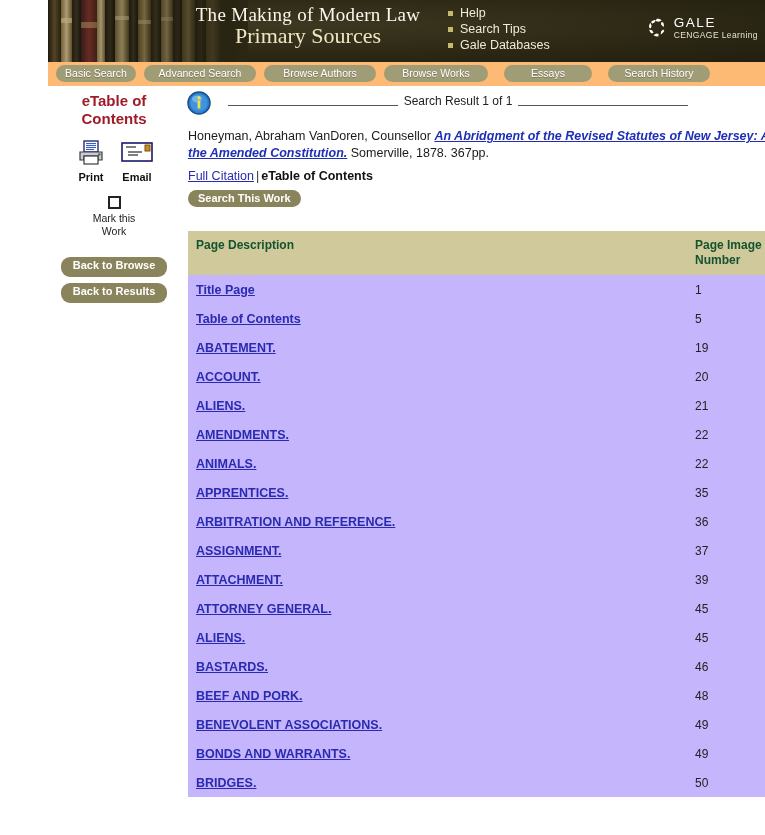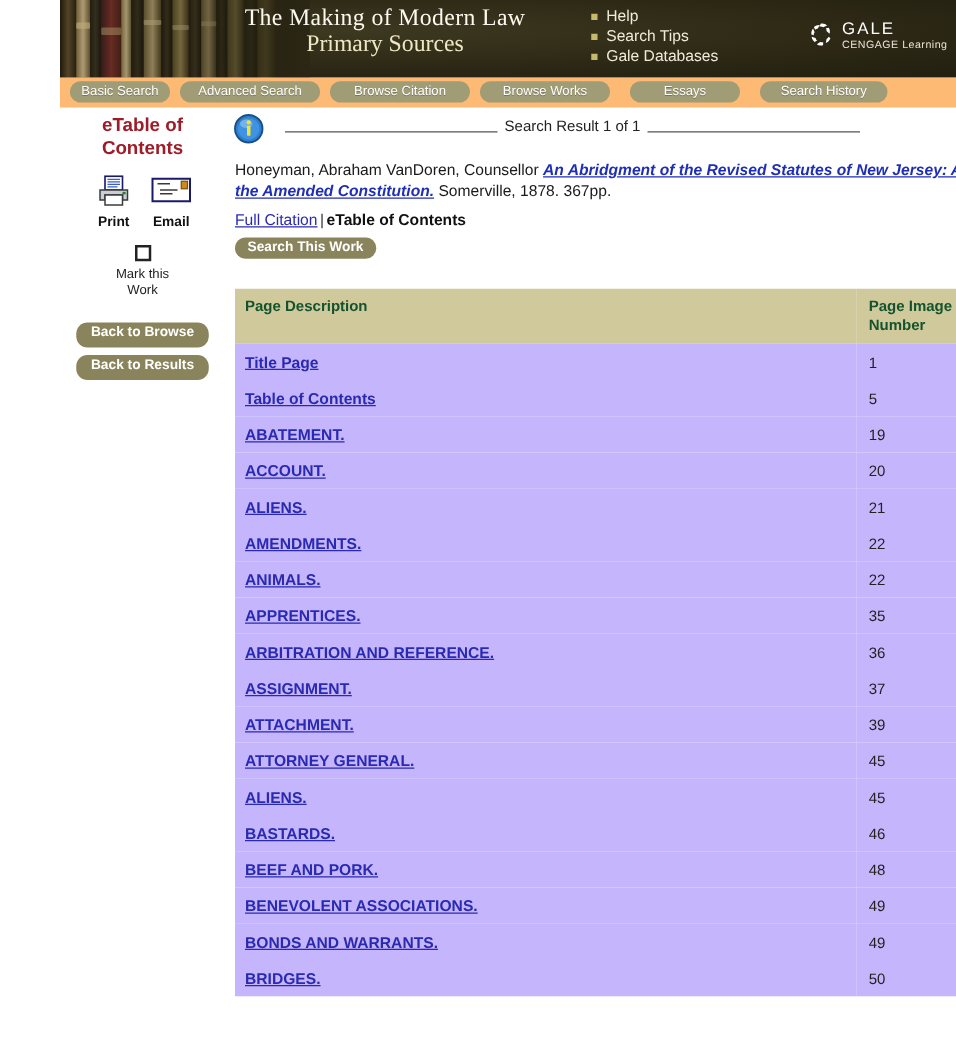--- a/index.html
+++ b/index.html
@@ -53,27 +53,27 @@
     color: #f6f3e6;
     font-family: "Liberation Serif", serif;
   }
   .mastheadTitle .l1 {
     font-size: 19px;
     letter-spacing: 0.3px;
     line-height: 22px;
     color: #fbf8ef;
   }
   .mastheadTitle .l2 {
-    font-size: 19px;
+    font-size: 22px;
     line-height: 20px;
     color: #efe7c4;
   }
   .helpList {
     position: absolute;
-    left: 425px; top: 5px;
+    left: 400px; top: 5px;
     margin: 0; padding: 0;
     list-style: none;
   }
   .helpList li {
     position: relative;
     padding-left: 12px;
     line-height: 16px;
     font-size: 12.5px;
     color: #efeada;
   }
@@ -380,21 +380,21 @@
       <span class="galeText">
         <span class="g1">GALE</span>
         <span class="g2">CENGAGE Learning</span>
       </span>
     </div>
   </div>
 
   <div class="navbar">
     <div class="navbtn" style="left:8px;width:80px;">Basic Search</div>
     <div class="navbtn" style="left:96px;width:112px;">Advanced Search</div>
-    <div class="navbtn" style="left:216px;width:112px;">Browse Citation</div>
+    <div class="navbtn" style="left:216px;width:112px;">Browse Authors</div>
     <div class="navbtn" style="left:336px;width:104px;">Browse Works</div>
     <div class="navbtn" style="left:456px;width:88px;">Essays</div>
     <div class="navbtn" style="left:560px;width:102px;">Search History</div>
   </div>
 
   <div class="body">
 
     <div class="sidebar">
       <div class="etocTitle">eTable of Contents</div>
 

